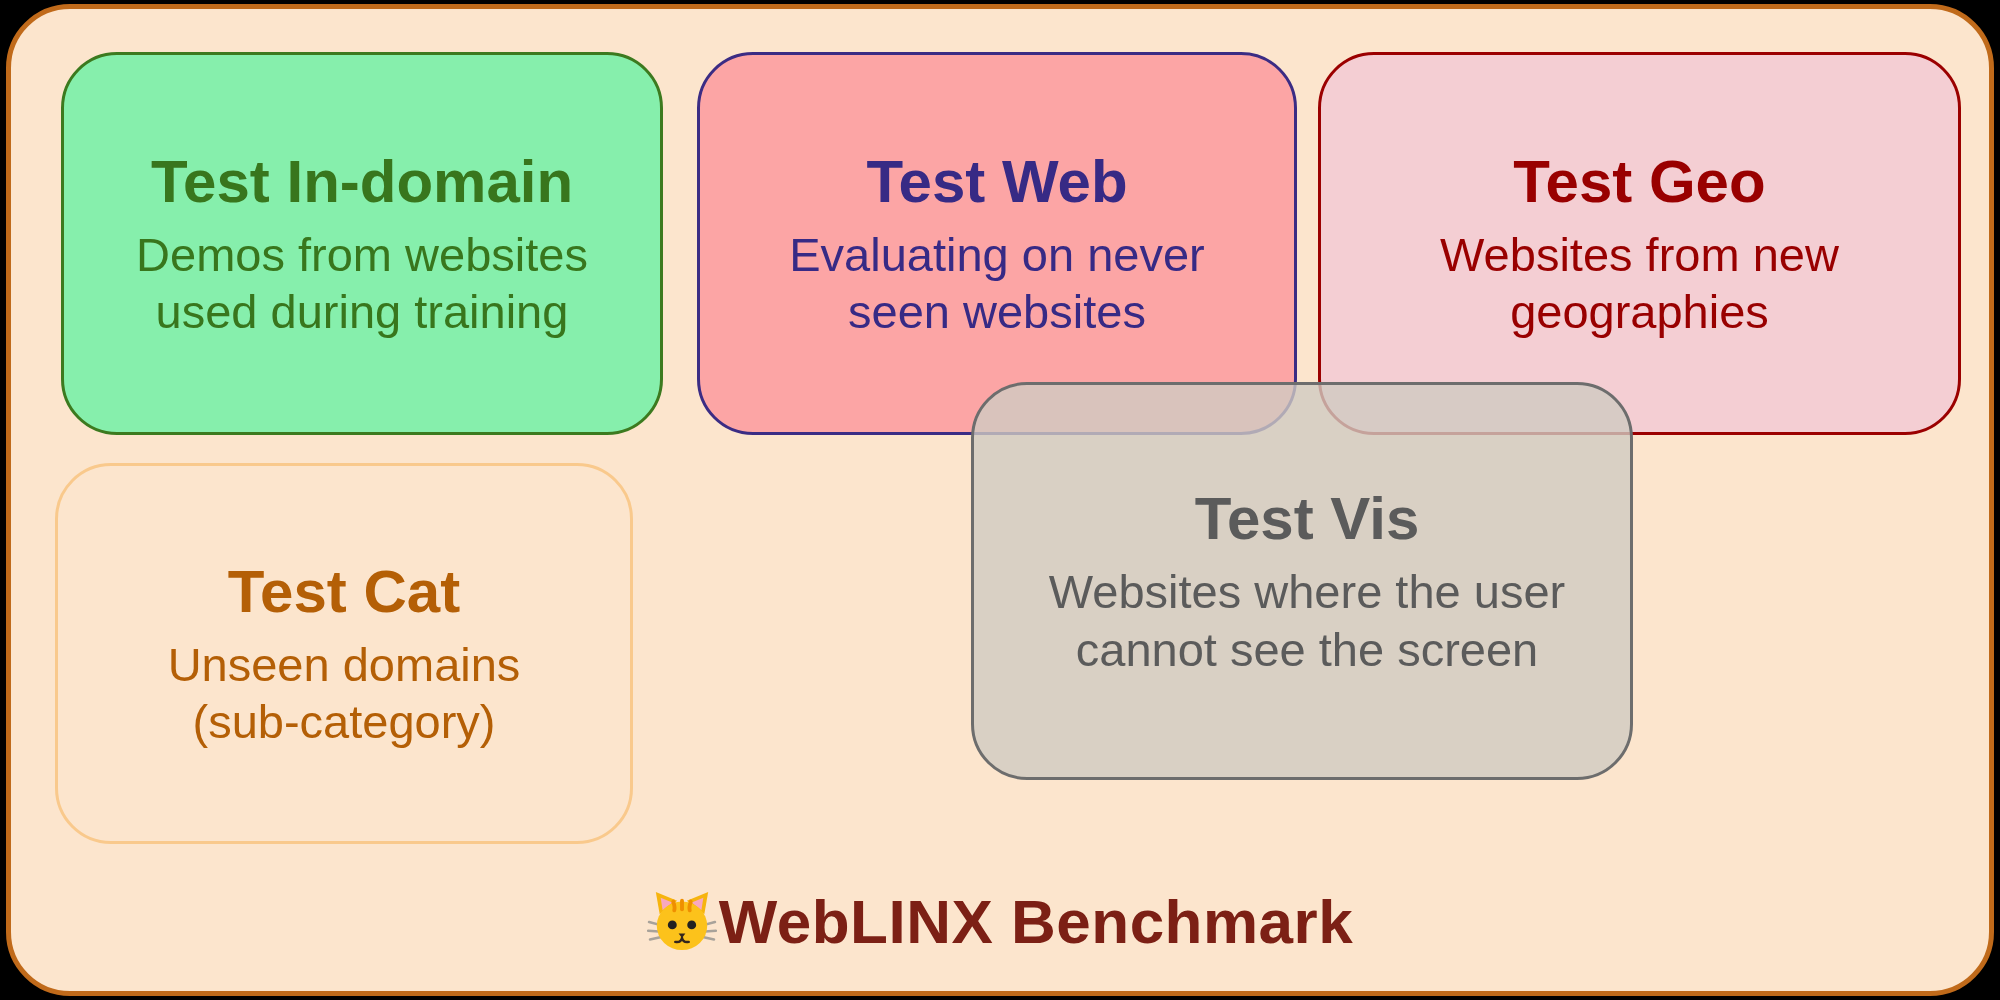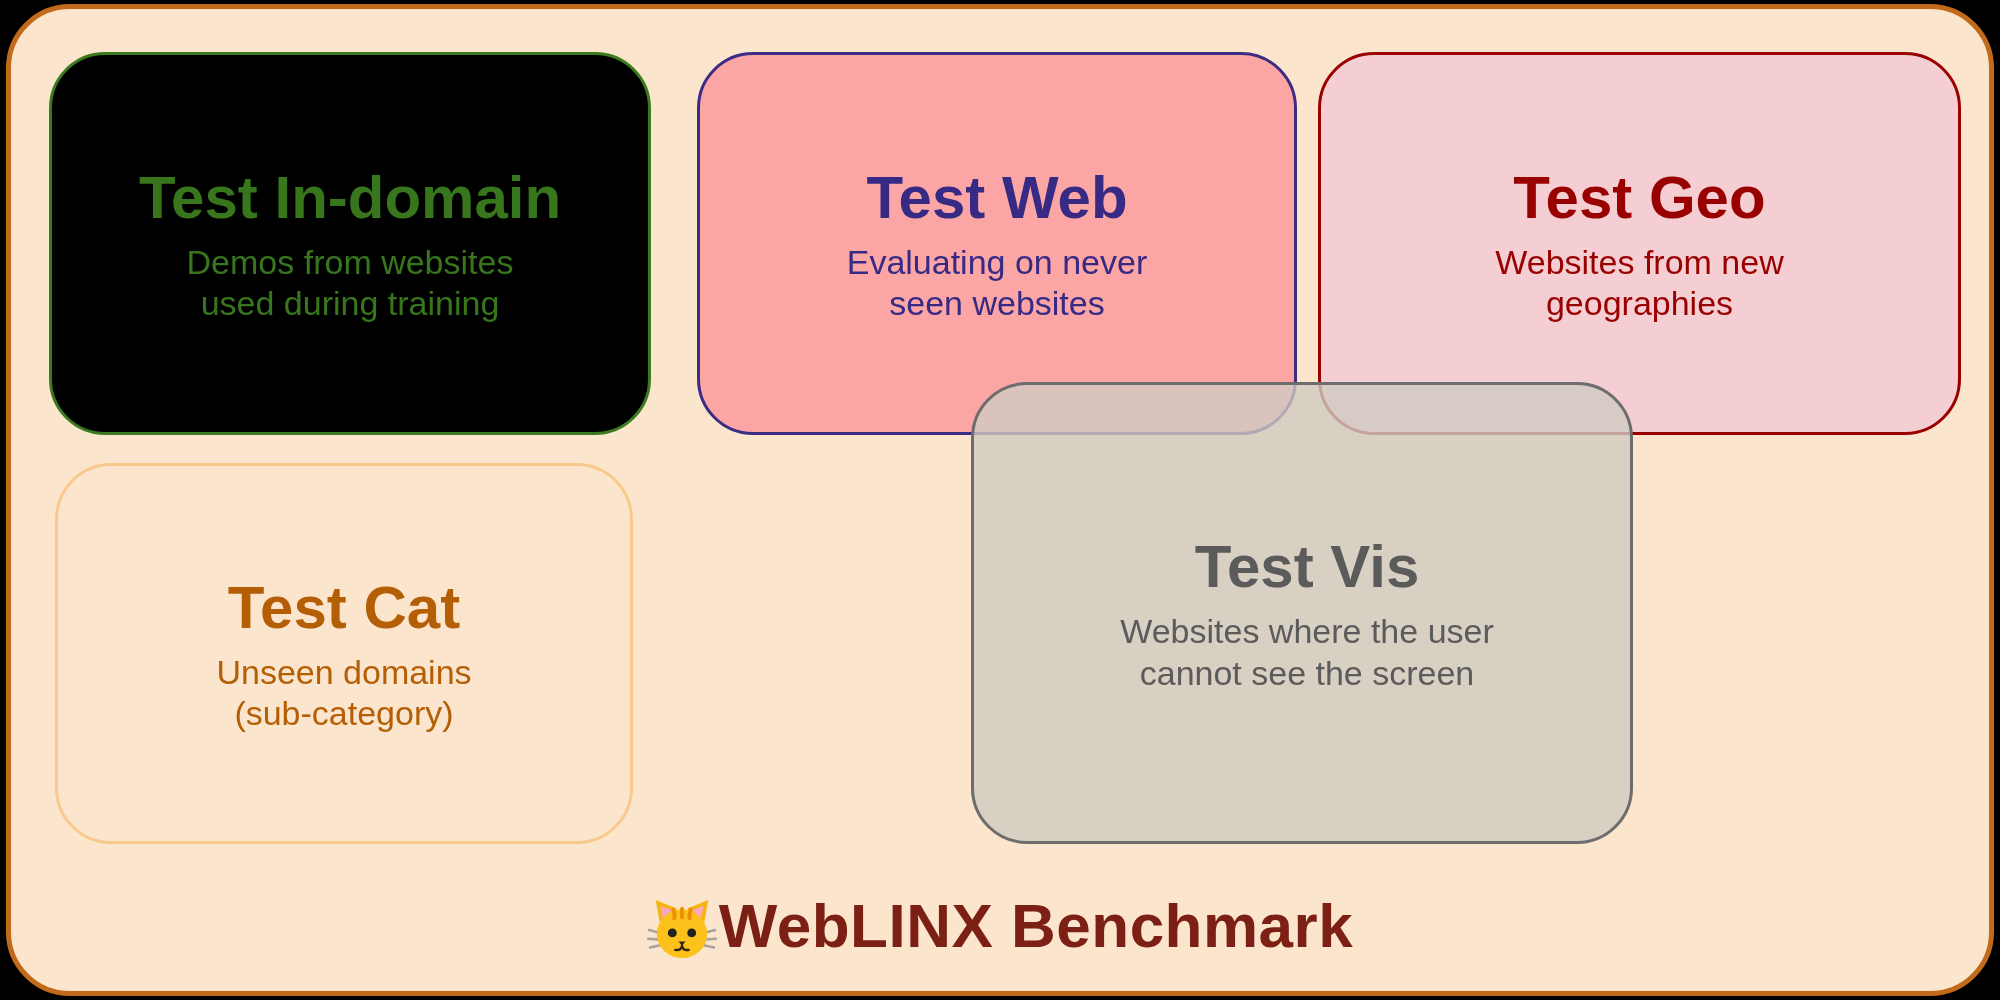--- a/index.html
+++ b/index.html
@@ -14,36 +14,36 @@
   }
   .box{
     position:absolute;border-radius:56px;border:3px solid;box-sizing:border-box;
     display:flex;flex-direction:column;align-items:center;justify-content:center;
     text-align:center;
   }
   .b0{left:38px;top:43px;width:602px;height:383px;}
   .b1{left:686px;top:43px;width:600px;height:383px;}
   .b2{left:1307px;top:43px;width:643px;height:383px;}
   .b3{left:44px;top:454px;width:578px;height:381px;}
-  .b4{left:960px;top:373px;width:662px;height:462px;padding-left:10px;}
+  .b4{left:960px;top:373px;width:662px;height:398px;padding-left:10px;}
   .box-title{font-size:60px;font-weight:bold;line-height:1.15;margin-bottom:10px;}
-  .box-desc{font-size:34px;line-height:1.22;white-space:pre-line;}
+  .box-desc{font-size:47px;line-height:1.22;white-space:pre-line;}
   .footer{
     position:absolute;left:0;right:0;top:872px;height:80px;
-    display:flex;align-items:flex-end;justify-content:center;
+    display:flex;align-items:center;justify-content:center;
   }
   .cat{display:flex;align-items:center;margin-right:2px;}
   .footer-text{font-size:62px;font-weight:bold;letter-spacing:0.5px;}
 </style>
 </head>
 <body style="background: rgb(0, 0, 0);">
 
 <div class="container" style="background: rgb(252, 229, 205); border-color: rgb(192, 106, 26);">
 
-  <div class="box b0" id="box-0" style="background: #000000; border-color: rgb(60, 122, 31); color: rgb(56, 118, 29);">
+  <div class="box b0" id="box-0" style="background: #86efac; border-color: rgb(60, 122, 31); color: rgb(56, 118, 29); margin-left: 12px;">
     <div class="box-title">Test In-domain</div>
     <div class="box-desc">Demos from websites
 used during training</div>
   </div>
 
   <div class="box b1" id="box-1" style="background: #fca5a5; border-color: rgb(59, 44, 132); color: rgb(55, 42, 133);">
     <div class="box-title">Test Web</div>
     <div class="box-desc">Evaluating on never
 seen websites</div>
   </div>

